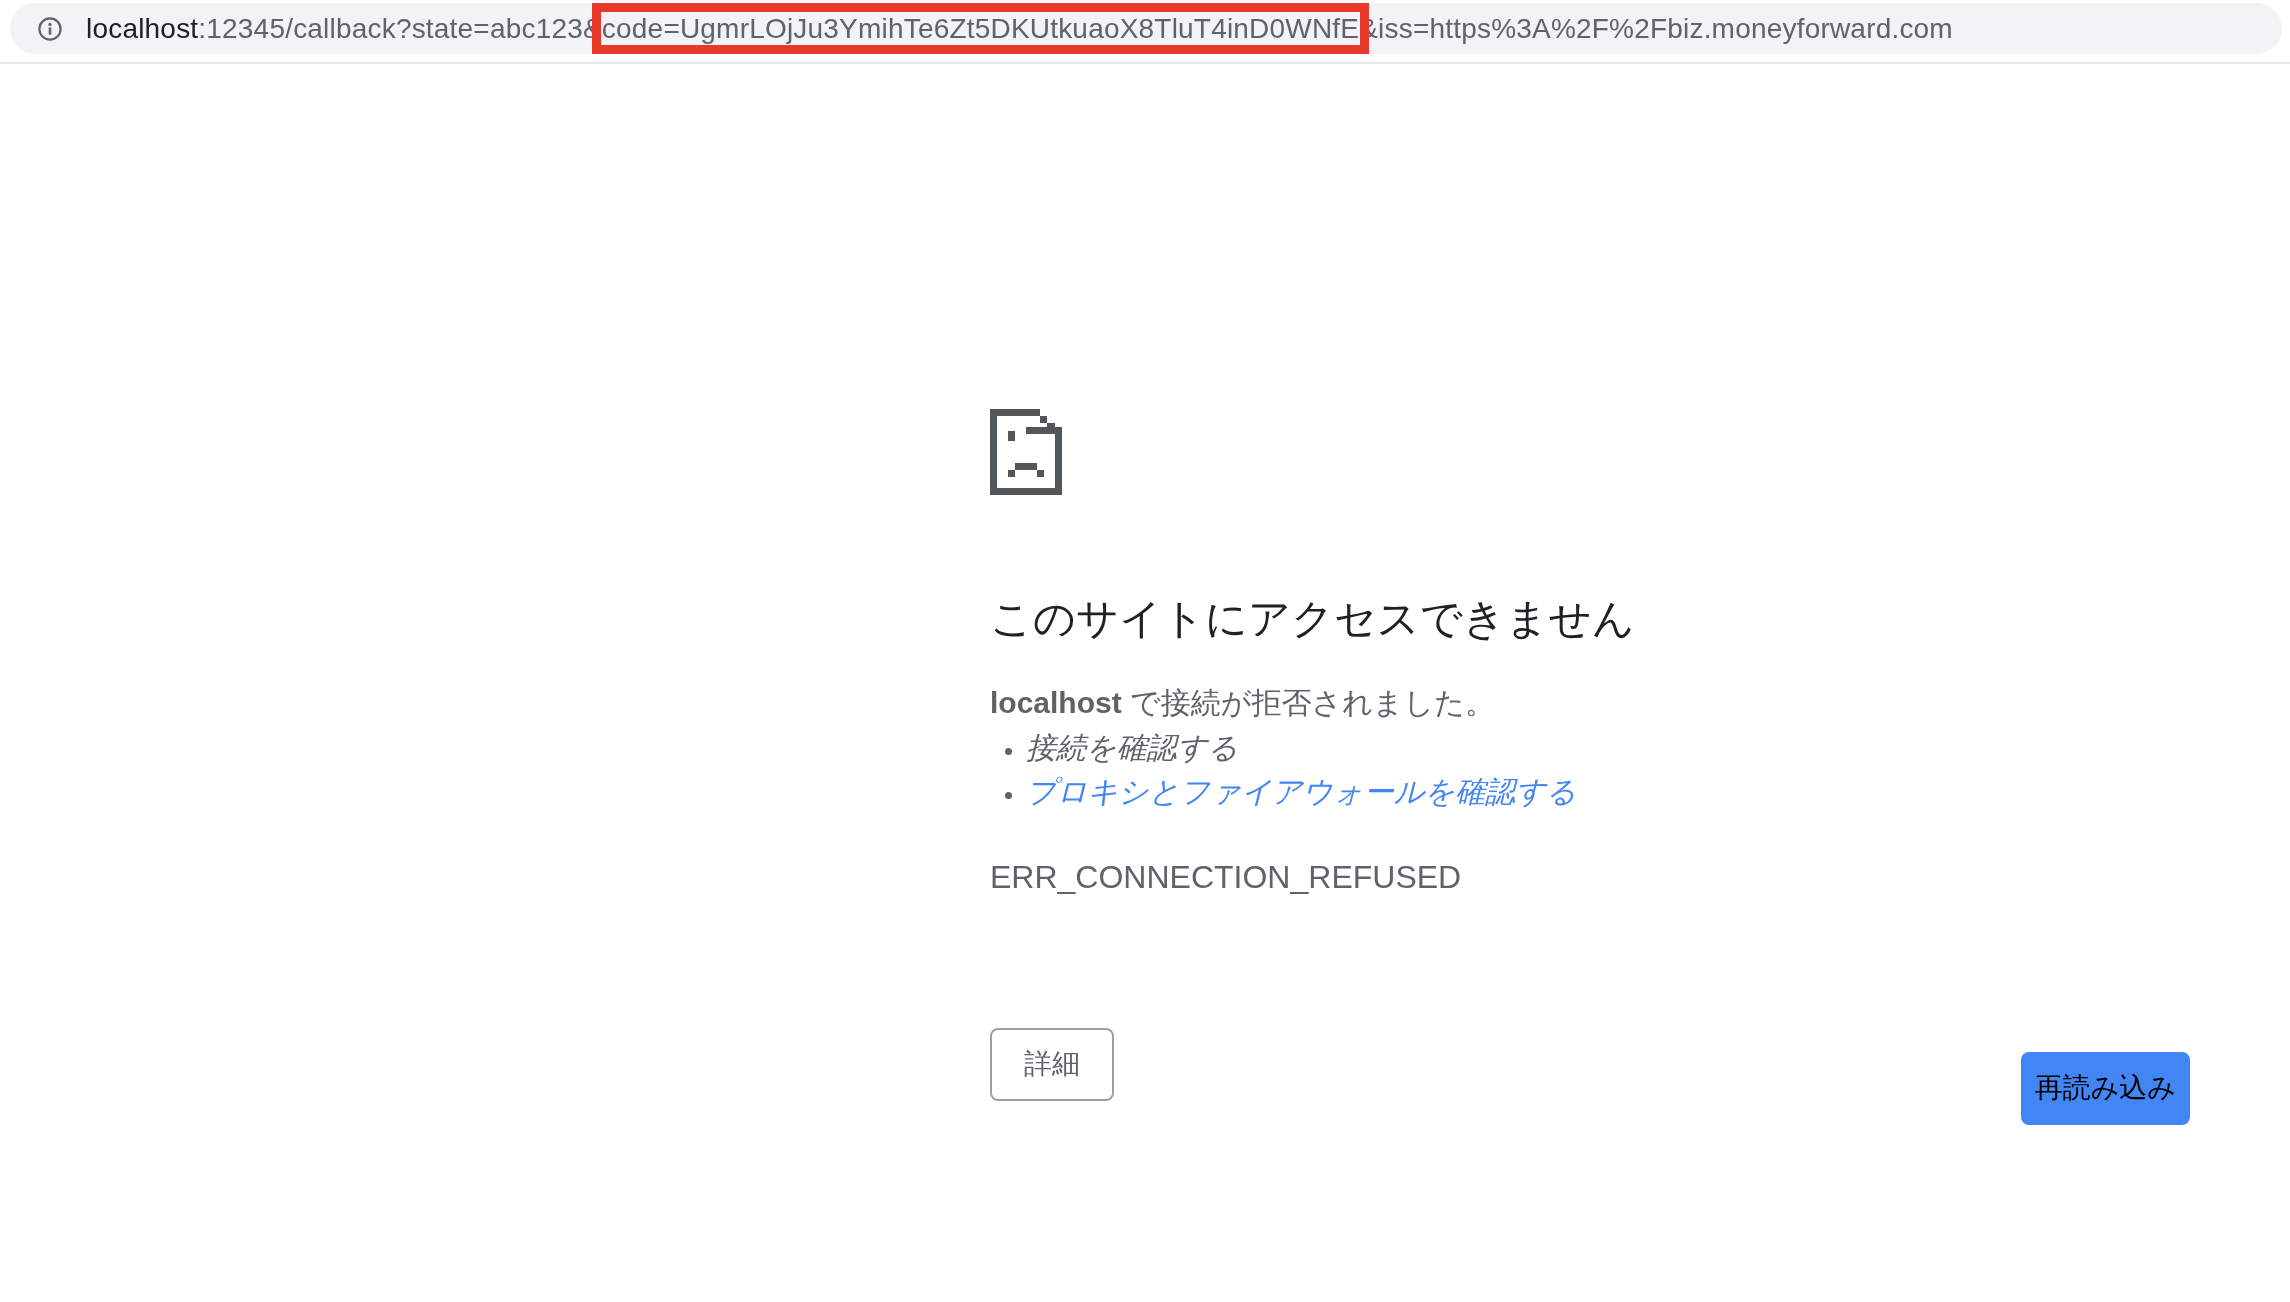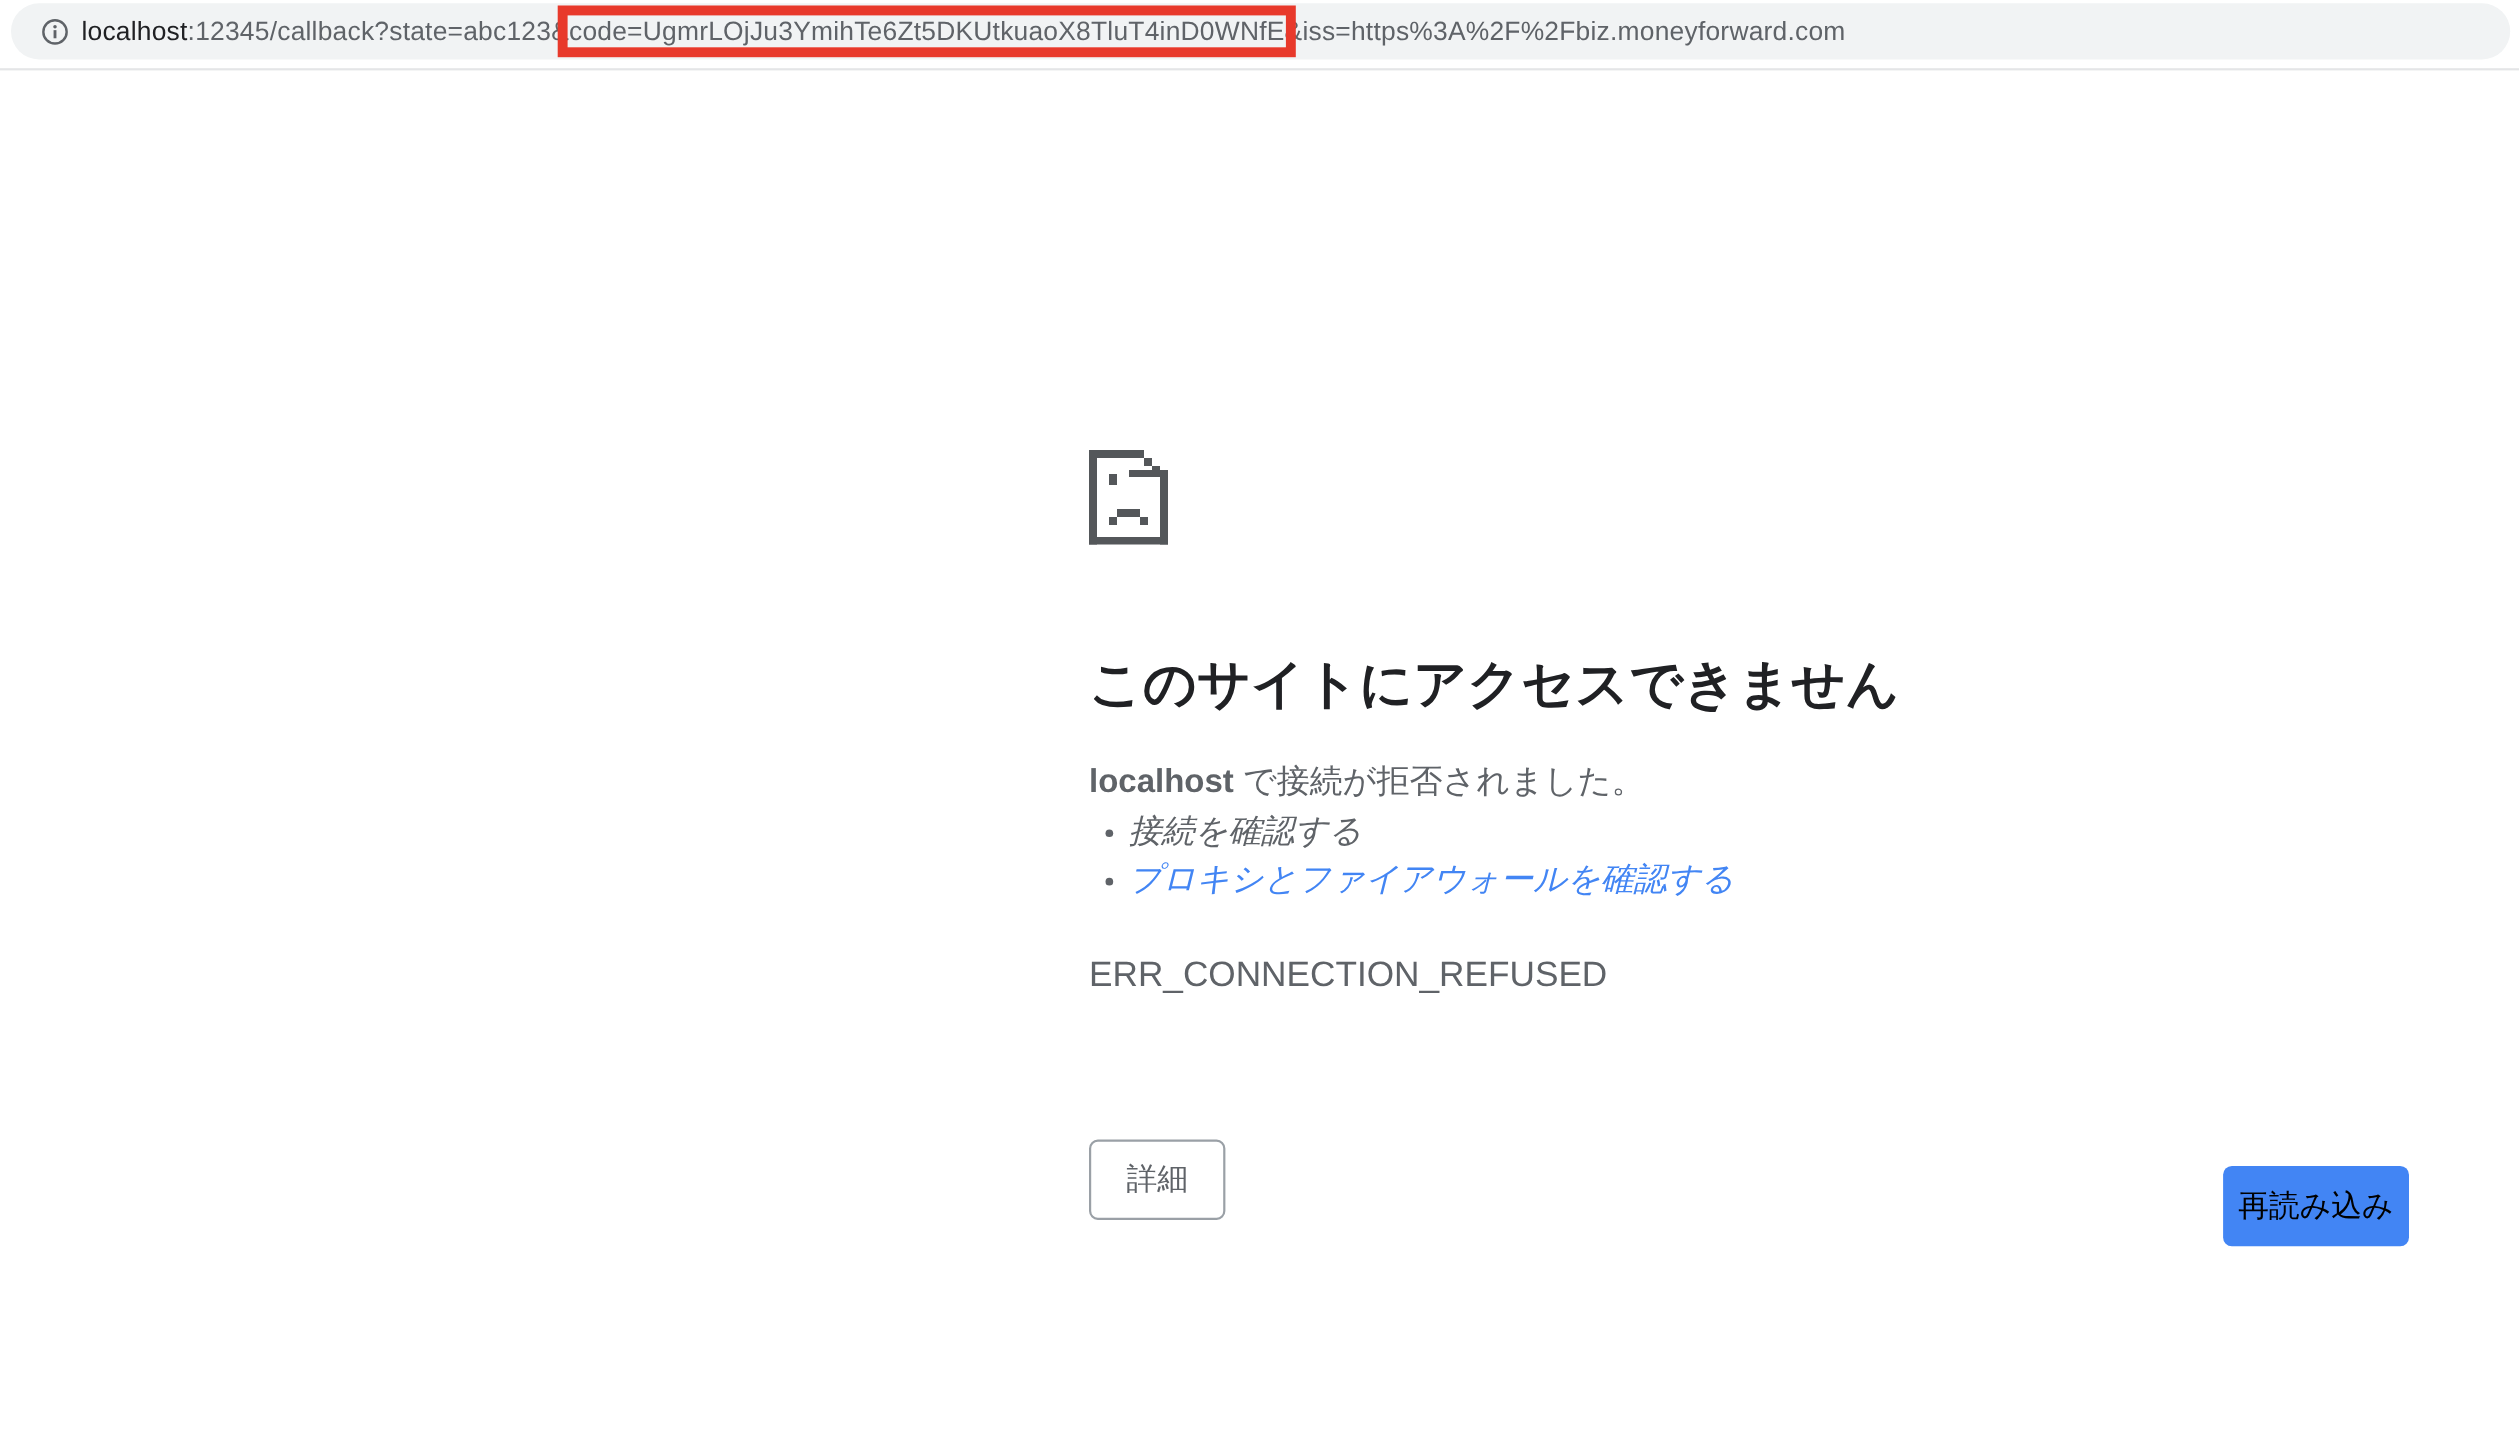--- a/index.html
+++ b/index.html
@@ -20,42 +20,42 @@
   }
   .urlbar {
     position: absolute; left: 10px; top: 3px;
     width: 2272px; height: 51px;
     background: var(--url_bar_bg, #f1f3f4);
     border-radius: 26px;
     display: flex; align-items: center;
   }
   .info-icon { margin-left: 28px; flex: none; display: block; }
   .url-text {
-    margin-left: 12px;
-    font-size: 24px;
+    margin-left: 24px;
+    font-size: 28px;
     color: var(--text_secondary, #5f6368);
     white-space: nowrap;
     letter-spacing: 0.2px;
   }
   .url-host { color: var(--text_primary, #202124); }
   .code-hl {
     outline: 9px solid var(--annotation, #e8392b);
     outline-offset: 1px;
   }
 
   
   .content {
     position: absolute; left: 990px; top: 409px; width: 1200px;
     color: var(--text_secondary, #5f6368);
     font-size: 30px;
   }
   .sad-icon { display: block; }
   h1.page-title {
     margin: 96px 0 0 0;
-    font-size: 48px; font-weight: 700; line-height: 1.35;
+    font-size: 42px; font-weight: 400; line-height: 1.35;
     color: var(--text_primary, #202124);
   }
   .msg { margin: 34px 0 0 0; line-height: 42px; }
   .msg .host { font-weight: bold; }
   .try-heading { margin: 36px 0 0 0; line-height: 42px; }
   ul.suggestions {
     margin: 2px 0 0 0; padding: 0 0 0 36px;
     list-style: disc;
     font-style: italic;
   }

